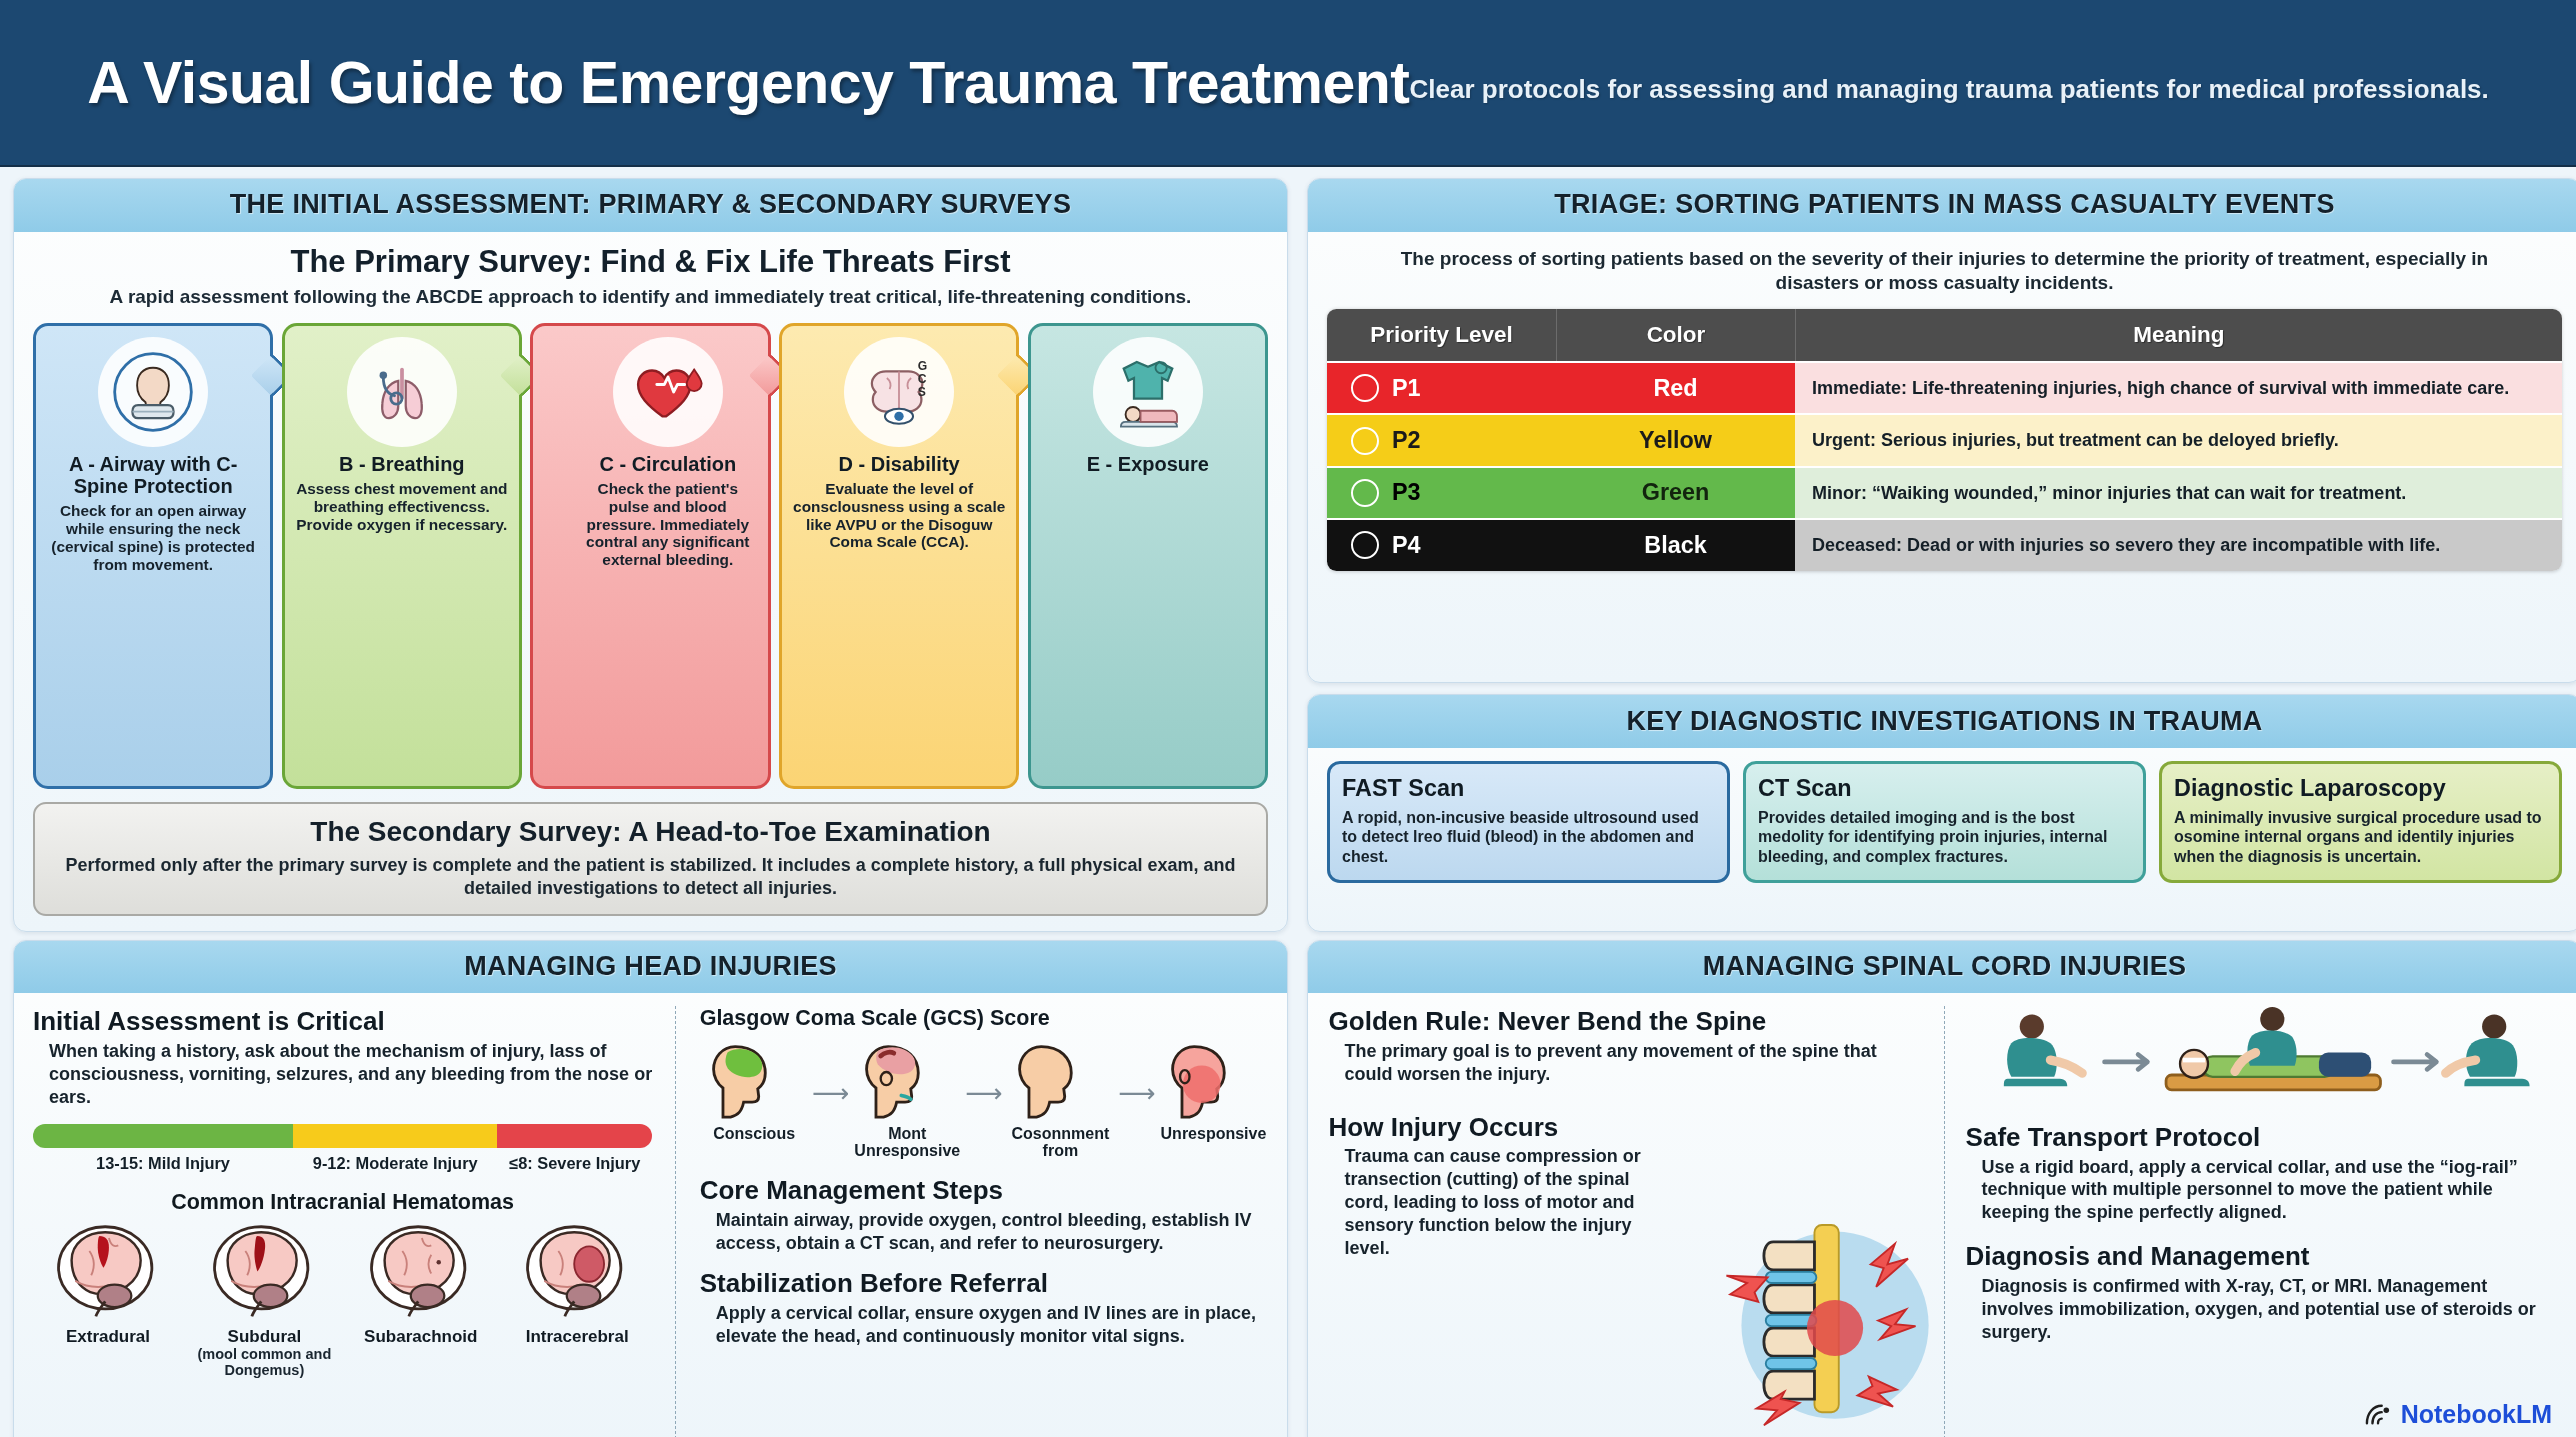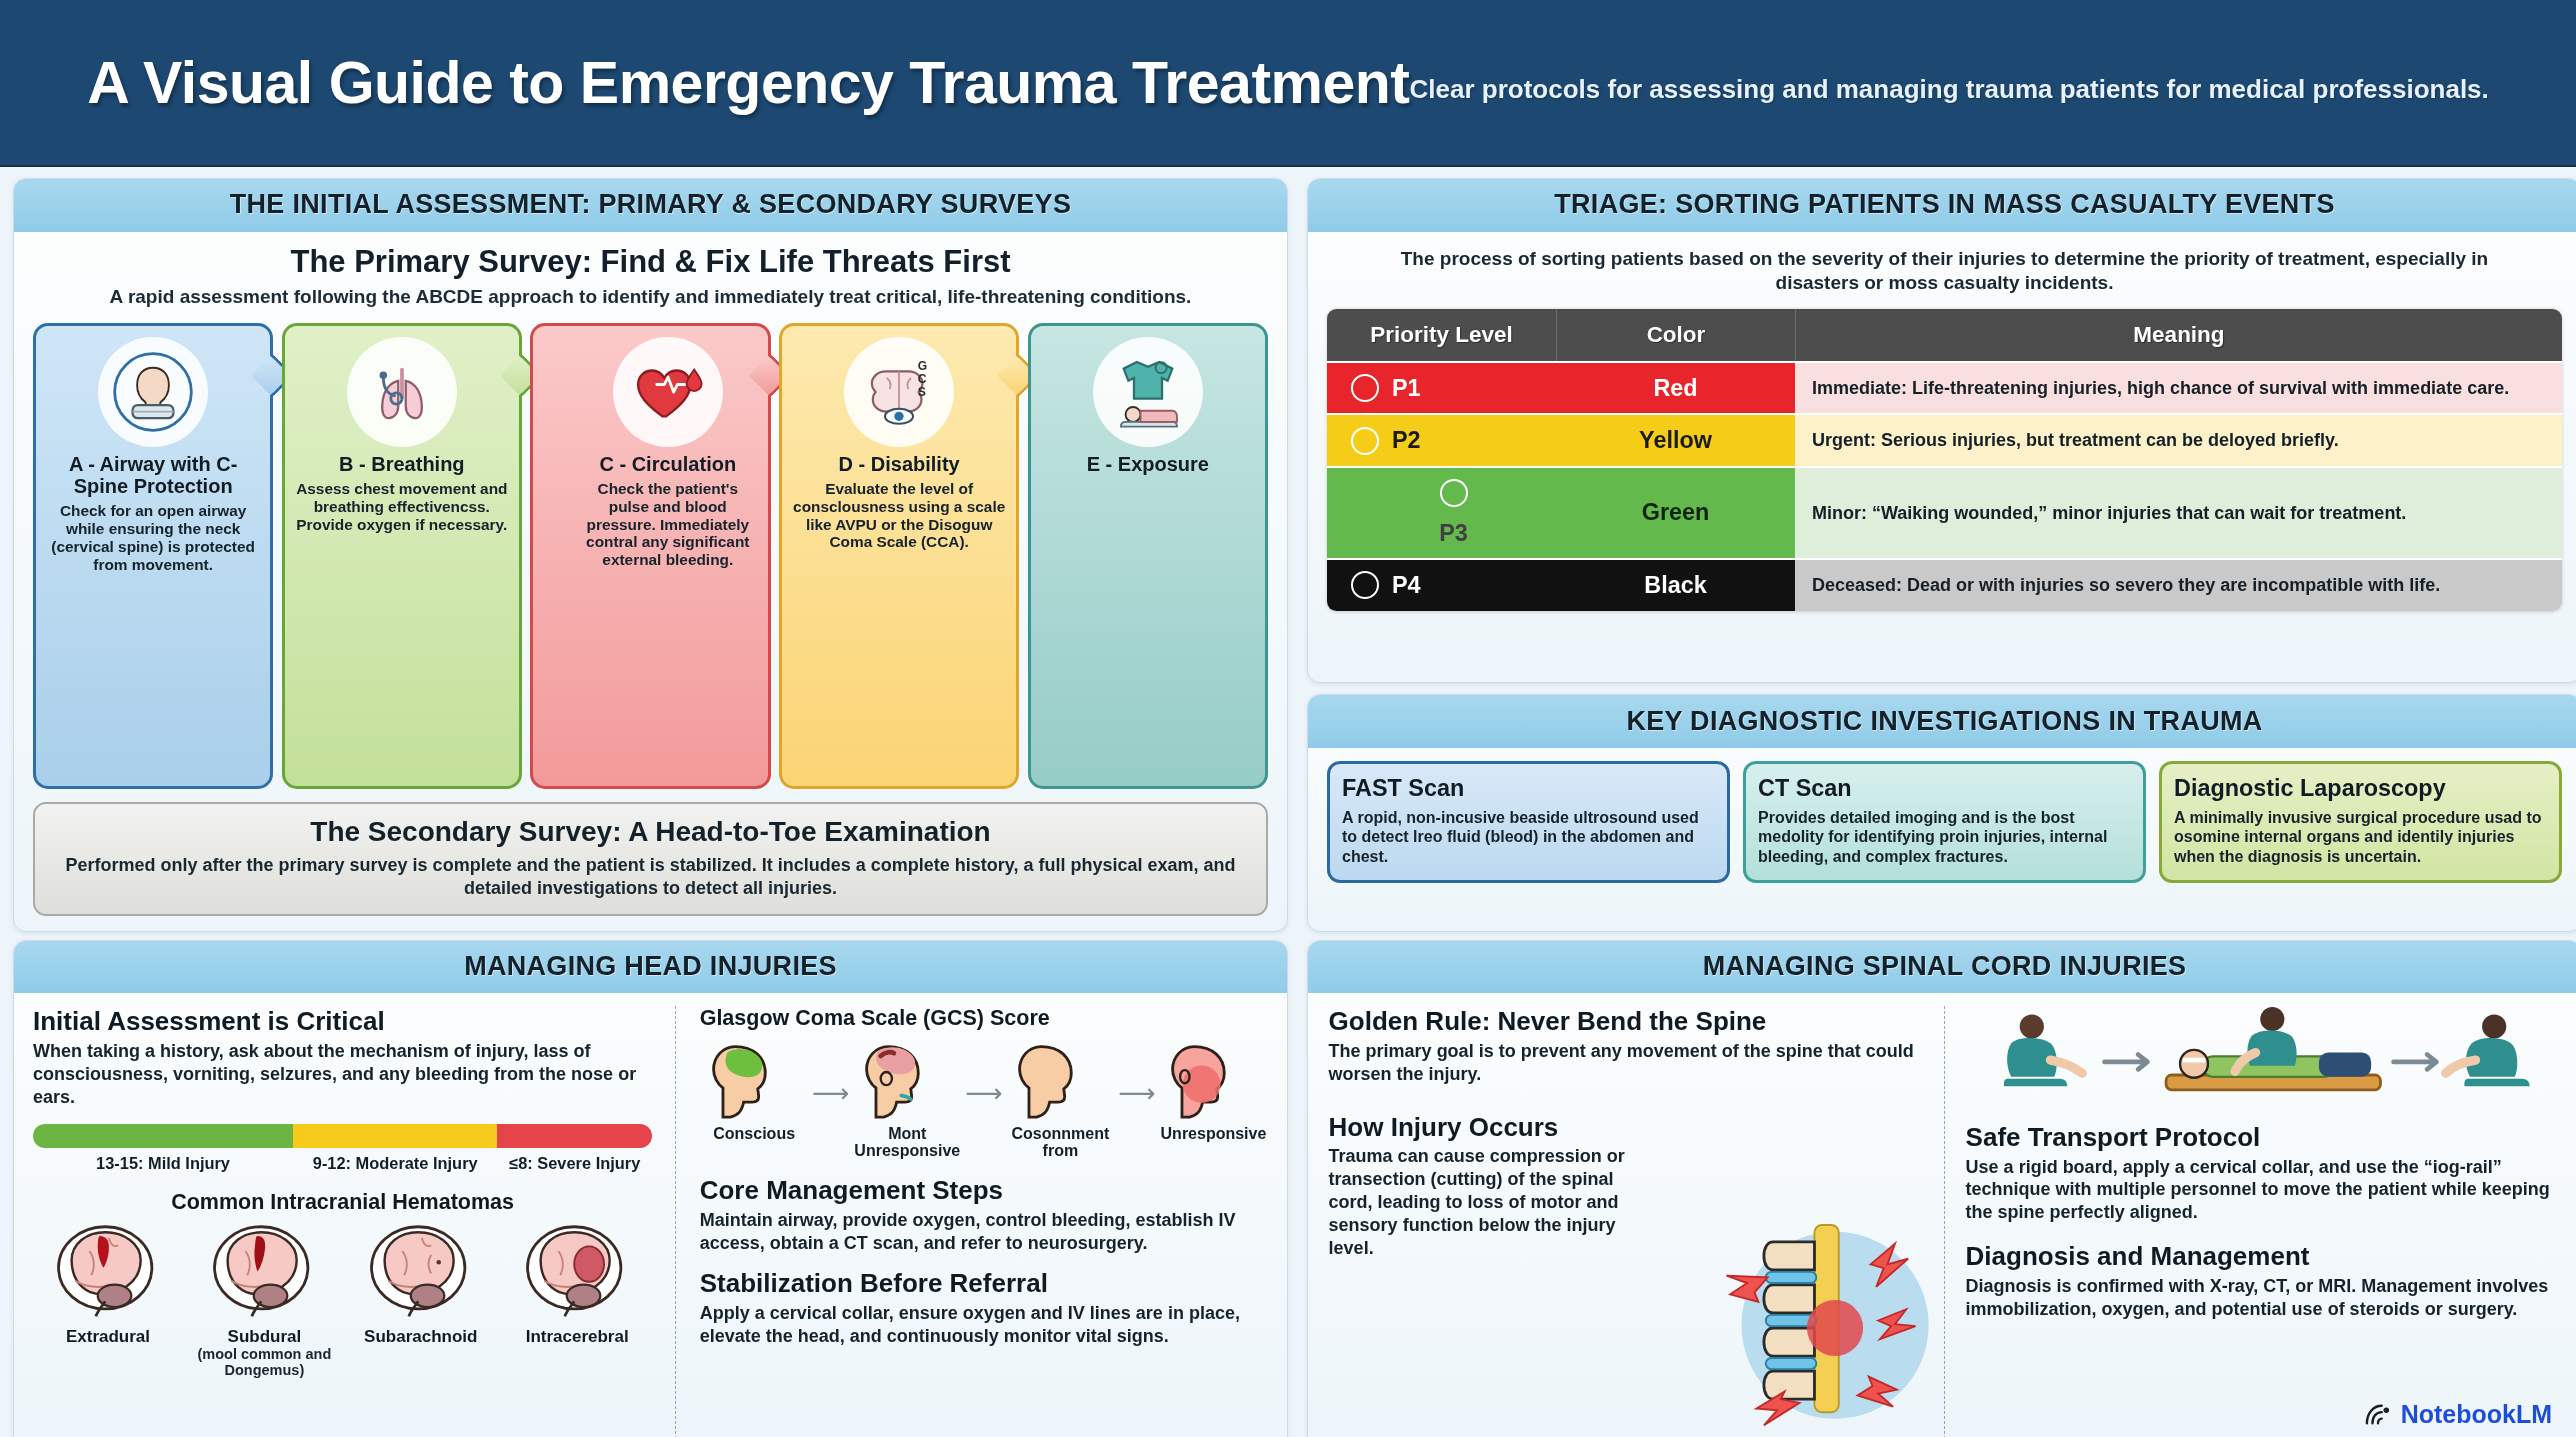--- a/index.html
+++ b/index.html
@@ -112,40 +112,40 @@
   .cell-pl { display:flex; align-items:center; gap:13px; padding:11.2px 0 11.2px 24px;
              font-size:23.4px; font-weight:800; }
   .dot { width:28px; height:28px; border-radius:50%; border:2.8px solid #fff; flex-shrink:0; }
   .cell-color { display:flex; align-items:center; justify-content:center;
                 font-size:23.4px; font-weight:800; }
   .cell-mean { padding: 11.2px 17px; font-size:18px; font-weight:600; color:#141f27; line-height:1.26;
                display:flex; align-items:center; }
   .cell-mean b { font-weight: 900; }
   .r1 .cell-pl{background:#e8252a;color:#fff;} .r1 .cell-color{background:#e8252a;color:#fff;} .r1 .cell-mean{background:#fadfe0;}
   .r2 .cell-pl{background:#f5cd18;color:#1b1b1b;} .r2 .cell-color{background:#f5cd18;color:#1b1b1b;} .r2 .cell-mean{background:#fcf1c9;}
-  .r3 .cell-pl{background:#63b94b;color:#404040;flex-direction:column;} .r3 .cell-color{background:#63b94b;color:#12240e;} .r3 .cell-mean{background:#dfeedb;}
+  .r3 .cell-pl{background:#63b94b;color:#000000;} .r3 .cell-color{background:#63b94b;color:#12240e;} .r3 .cell-mean{background:#dfeedb;}
   .r4 .cell-pl{background:#111111;color:#fff;} .r4 .cell-color{background:#111111;color:#fff;} .r4 .cell-mean{background:#c9c9c9;}
   .trow + .trow { border-top: 2.8px solid #ffffff; }
 
   
   .diag-row { display:flex; gap: 13px; }
   .diag-card { flex:1; border-radius:13px; padding: 11.2px 12px 13px 12px; text-align:left; }
   .d1 { background: linear-gradient(180deg,#d8e9f8 0%,#bcd8ef 100%); border:3.7px solid #2a6a9f; }
   .d2 { background: linear-gradient(180deg,#d7efee 0%,#b4e0d9 100%); border:3.7px solid #3fa09a; }
   .d3 { background: linear-gradient(180deg,#e6efc6 0%,#d2e5a3 100%); border:3.7px solid #86a93a; }
   .diag-title { font-size: 23.4px; font-weight: 900; color:#101b23; }
   .diag-desc  { font-size: 16px; font-weight: 700; color:#16222b; line-height:1.24; margin-top: 5.6px; }
 
   
   .two-col { display:flex; flex:1; gap: 0; }
   .two-col > .cl { width: 52%; padding-right: 22.5px; }
   .two-col > .sep { width: 0; border-left: 1.9px dashed #8fa8b8; }
   .two-col > .cr { width: 48%; padding-left: 24px; }
   h4.sect { font-size: 26px; font-weight: 900; color:#101a22; }
-  p.body  { font-size: 18px; font-weight: 600; color:#17232c; line-height:1.27; margin-top: 2.8px; }
+  p.body  { font-size: 18px; font-weight: 600; color:#17232c; line-height:1.27; margin-top: 2.8px; margin-left: 16px; }
 
   .gcsbar { display:flex; height: 24px; border-radius: 12px; overflow:hidden; margin-top: 15px; }
   .gcsbar i { display:block; height:100%; }
   .gcslbl { display:flex; margin-top: 6.6px; }
   .gcslbl span { font-size: 16.4px; font-weight: 800; color:#131f28; text-align:center; }
 
   .hema-title { text-align:center; font-size:21.5px; font-weight:900; color:#10191f; margin-top: 17px; }
   .hema-row { display:flex; justify-content:space-between; margin-top: 7.5px; }
   .hema { width: 150px; text-align:center; }
   .hema-name { font-size: 17px; font-weight: 900; color:#111b23; margin-top: 3.7px; }

